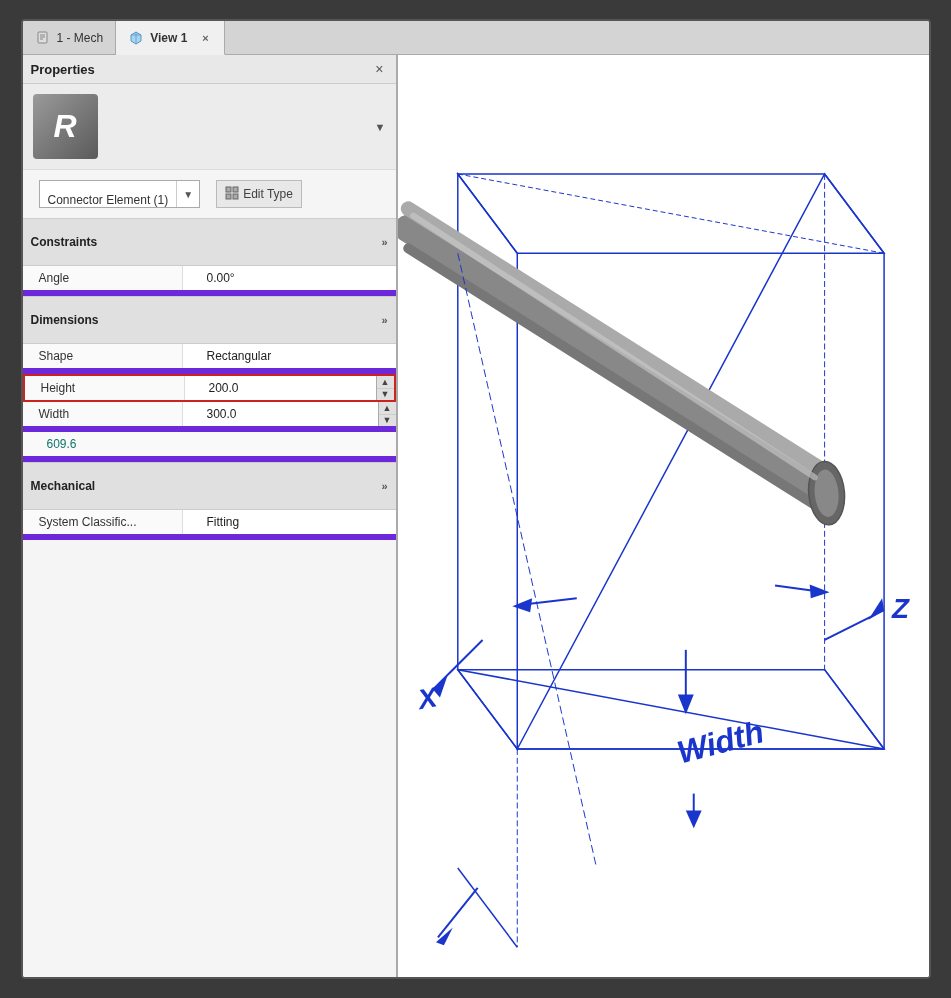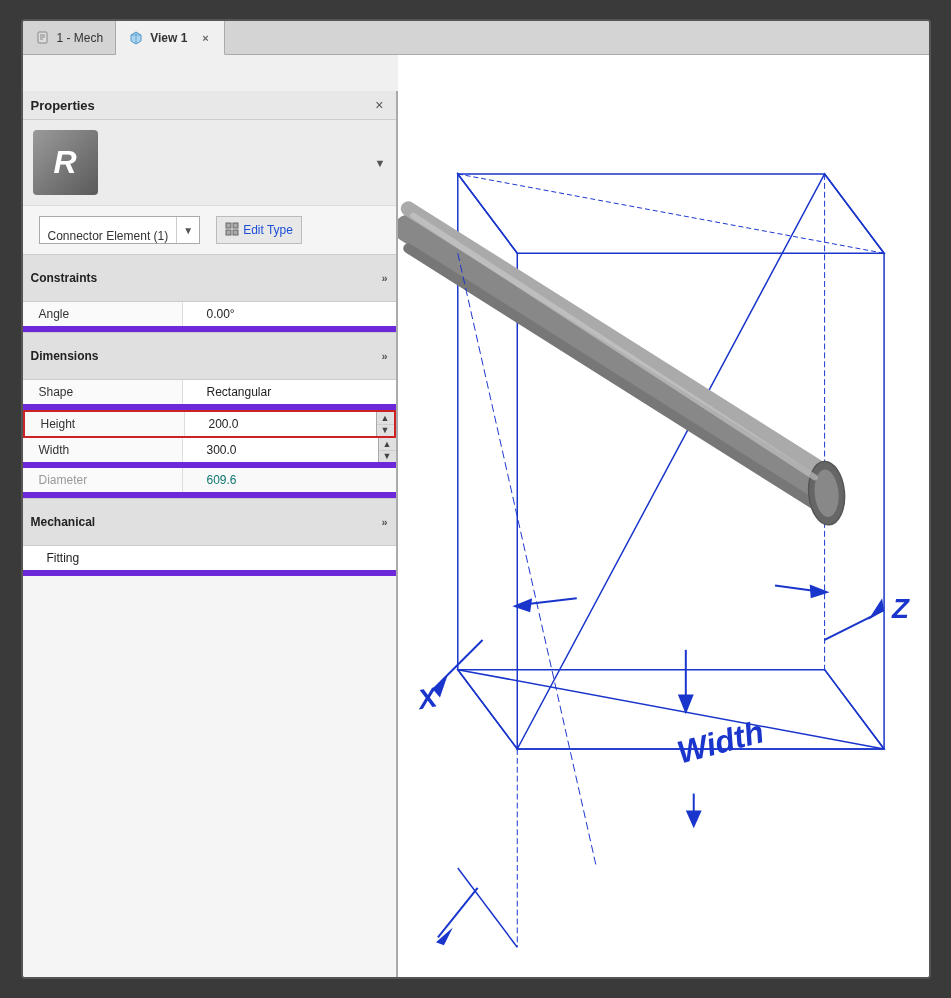--- a/index.html
+++ b/index.html
@@ -70,21 +70,20 @@
       overflow: hidden;
     }
     
     .properties-panel {
       width: 375px;
       background: #f5f5f5;
       border-right: 2px solid #aaa;
       display: flex;
       flex-direction: column;
       flex-shrink: 0;
-      margin-top: 36px;
     }
     .panel-header {
       display: flex;
       align-items: center;
       justify-content: space-between;
       padding: 6px 8px;
       background: #e8e8e8;
       border-bottom: 1px solid #ccc;
     }
     .panel-title {
@@ -149,21 +148,21 @@
       align-items: center;
       cursor: pointer;
     }
     .edit-type-btn {
       display: flex;
       align-items: center;
       gap: 4px;
       margin-left: 4px;
       padding: 2px 8px;
       font-size: 12px;
-      color: #1d4ed8;
+      color: #404040;
       cursor: pointer;
       border: 1px solid #bbb;
       background: #e8e8e8;
       height: 28px;
     }
     .edit-type-icon {
       font-size: 11px;
     }
     .section-header {
       background: #e0e0e0;
@@ -370,33 +369,33 @@
         <div class="property-value">
           <span>300.0</span>
         </div>
         <div class="small-btn-group">
           <button class="small-btn">▲</button>
           <button class="small-btn">▼</button>
         </div>
       </div>
 
       <div class="property-row">
-        <div class="property-label dimmed">
-          <span>Diameter</span>
-        </div>
         <div class="property-value dimmed">
           <span>609.6</span>
         </div>
       </div>
 
       <div class="section-header">
         <span>Mechanical</span>
         <span class="section-collapse">»</span>
       </div>
       <div class="property-row">
+        <div class="property-label">
+          <span>System Classific...</span>
+        </div>
         <div class="property-value">
           <span>Fitting</span>
         </div>
       </div>
     </div>
 
     <div class="viewport">
       <div class="viewport-content">
         <svg class="drawing-svg" viewBox="0 0 535 930" xmlns="http://www.w3.org/2000/svg">
 

